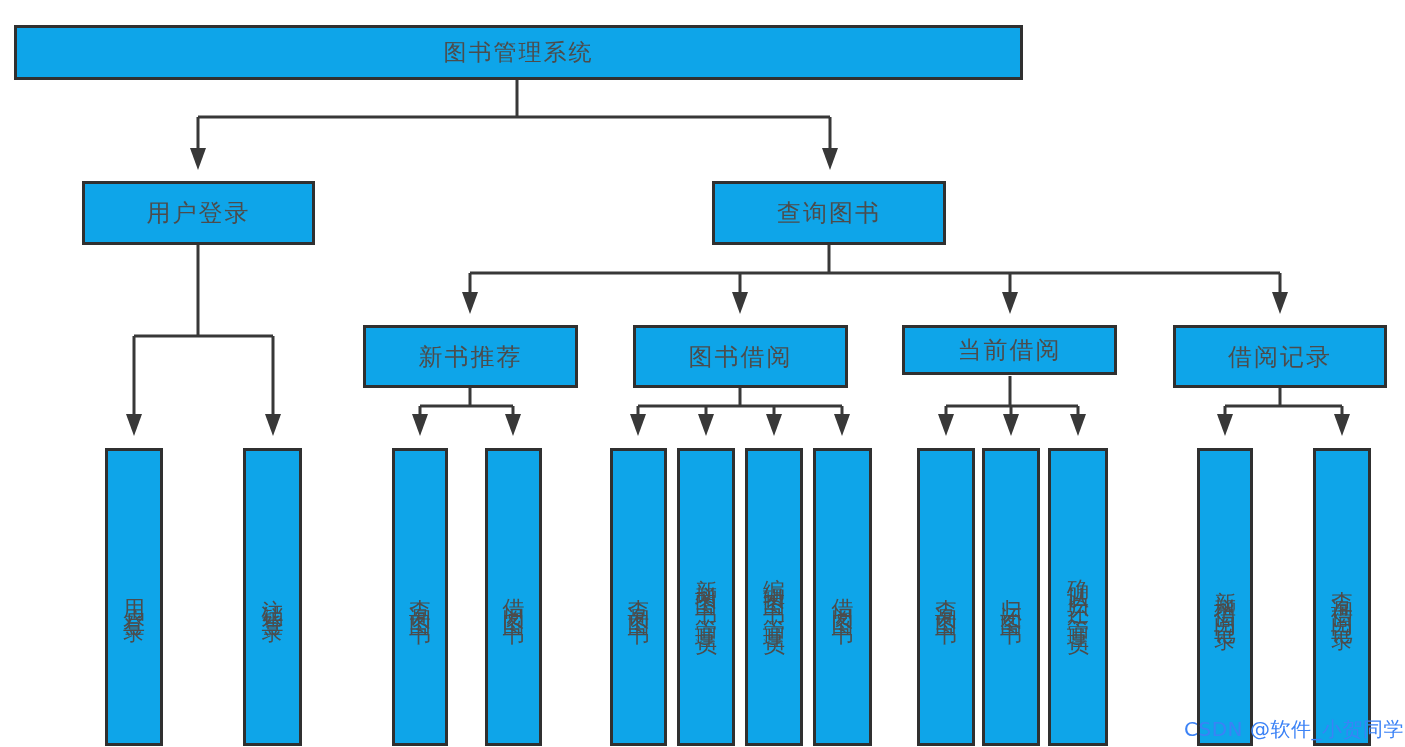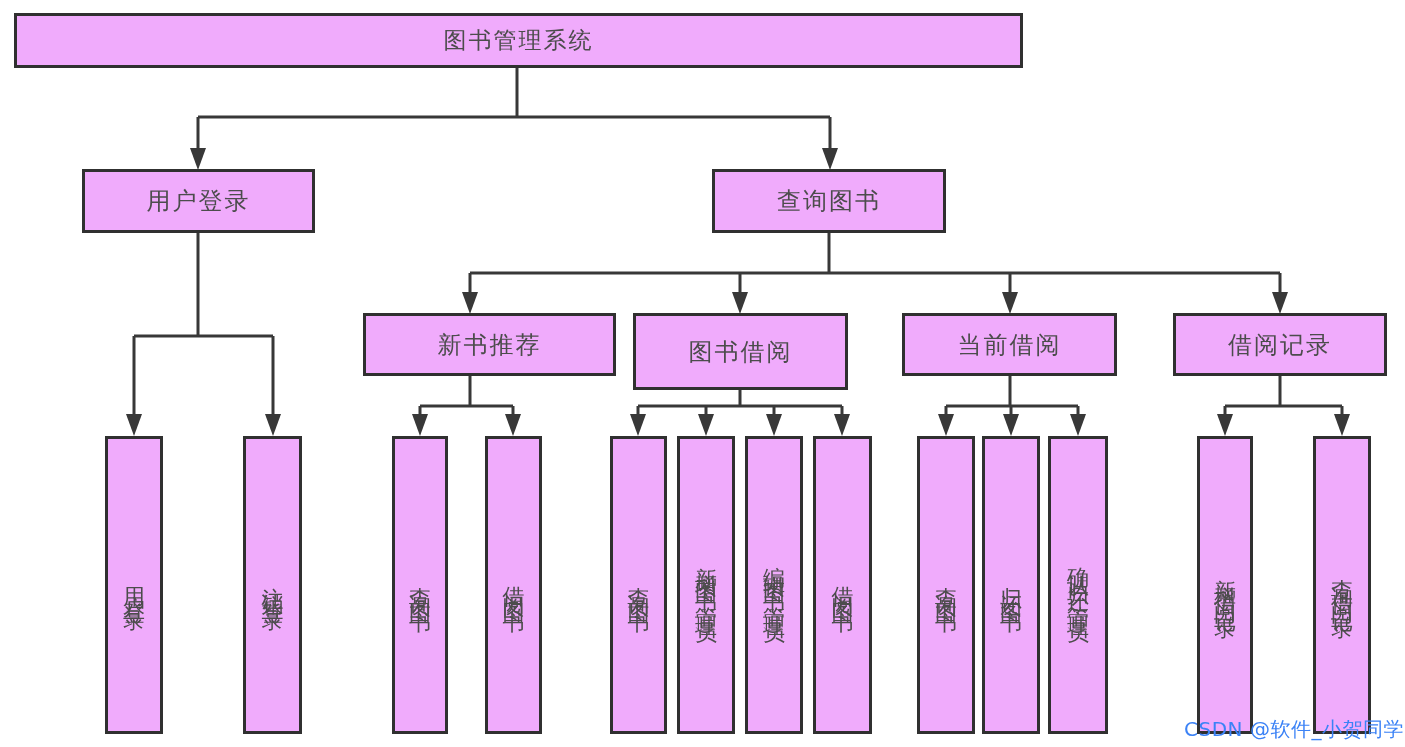--- a/index.html
+++ b/index.html
@@ -26,27 +26,28 @@
     stroke-width: 3;
     fill: none;
   }
   .connectors polygon {
     fill: #383838;
     stroke: none;
   }
   .box {
     position: absolute;
     box-sizing: border-box;
-    background: #f0abfc;
+    background: #0ea5e9;
     border: 3px solid #303030;
     display: flex;
     align-items: center;
     justify-content: center;
     color: #4c4c4c;
     z-index: 2;
+    margin-top: 12px;
   }
   .box.h {
     font-size: 24px;
     letter-spacing: 2px;
     white-space: nowrap;
   }
   .box.root {
     font-size: 23px;
   }
   .box.v {
@@ -119,23 +120,23 @@
       <polygon points="1217,414 1233,414 1225,436"></polygon>
       <polygon points="1334,414 1350,414 1342,436"></polygon>
     </g>
   </svg>
 
   <div class="box h root" style="left:14px; top:13px; width:1009px; height:55px">图书管理系统</div>
 
   <div class="box h" style="left:82px; top:169px; width:233px; height:64px">用户登录</div>
   <div class="box h" style="left:712px; top:169px; width:234px; height:64px">查询图书</div>
 
-  <div class="box h" style="left:363px; top:313px; width:253px; height:63px">新书推荐</div>
-  <div class="box h" style="left:633px; top:313px; width:215px; height:77px">图书借阅</div>
-  <div class="box h" style="left:902px; top:313px; width:215px; height:63px">当前借阅</div>
+  <div class="box h" style="left:363px; top:313px; width:215px; height:63px">新书推荐</div>
+  <div class="box h" style="left:633px; top:313px; width:215px; height:63px">图书借阅</div>
+  <div class="box h" style="left:902px; top:313px; width:215px; height:50px">当前借阅</div>
   <div class="box h" style="left:1173px; top:313px; width:214px; height:63px">借阅记录</div>
 
   <div class="box v" style="left:105px; top:436px; width:58px; height:298px">用户登录</div>
   <div class="box v" style="left:243px; top:436px; width:59px; height:298px">注销登录</div>
 
   <div class="box v" style="left:392px; top:436px; width:56px; height:298px">查询图书</div>
   <div class="box v" style="left:485px; top:436px; width:57px; height:298px">借阅图书</div>
 
   <div class="box v" style="left:610px; top:436px; width:57px; height:298px">查询图书</div>
   <div class="box v" style="left:677px; top:436px; width:58px; height:298px">新增图书（管理员）</div>

